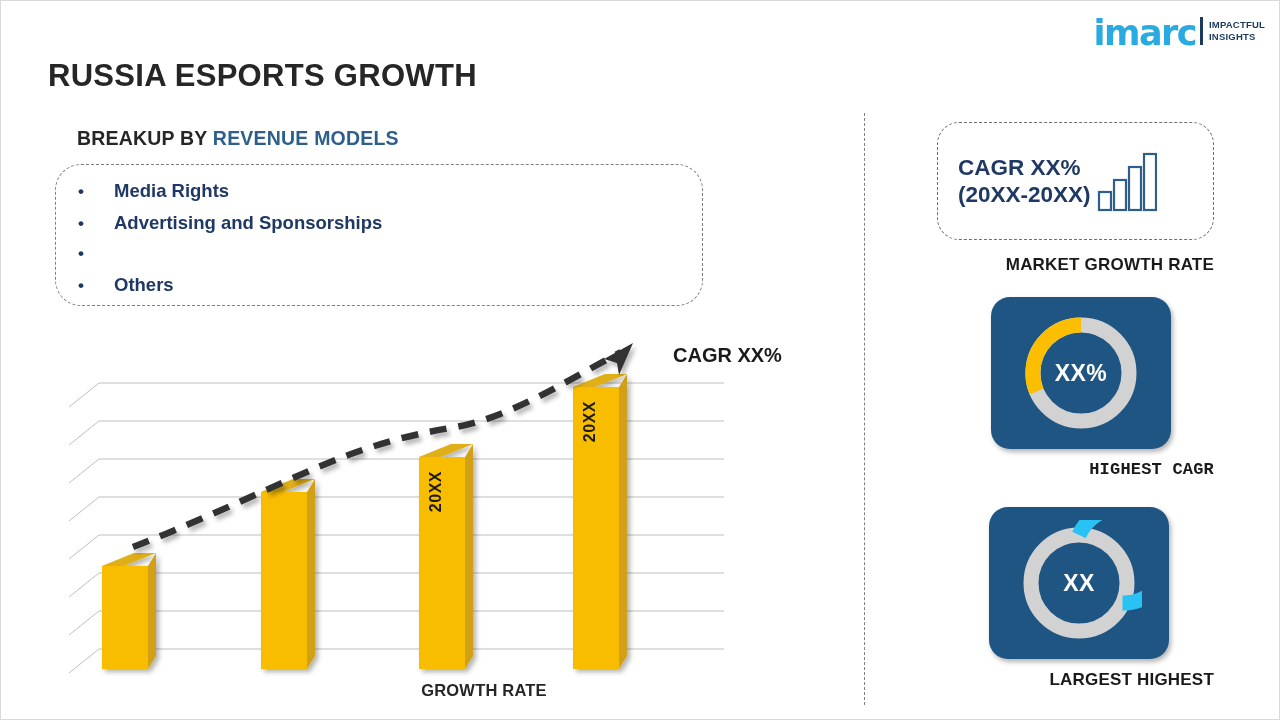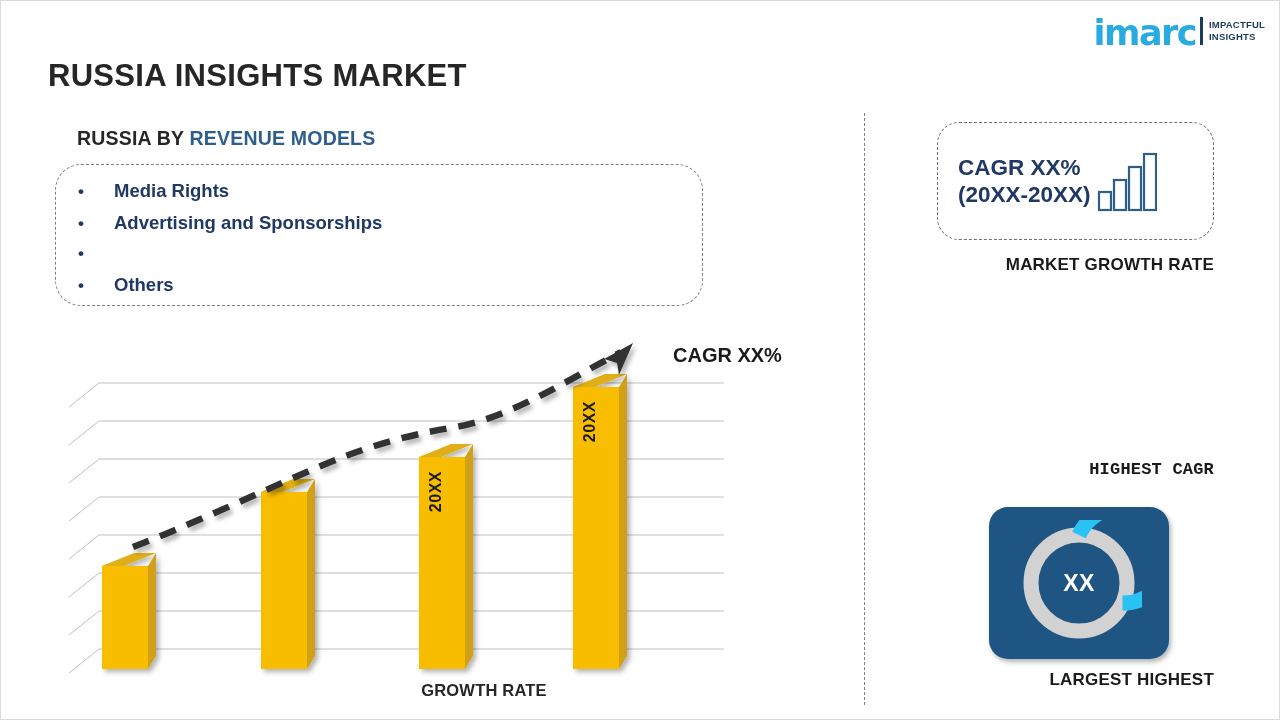--- a/index.html
+++ b/index.html
@@ -227,24 +227,24 @@
 
   <div id="logo">
     <div id="logo-wordmark">imarc</div>
     <div id="logo-divider"></div>
     <div id="logo-tagline">
       <div>IMPACTFUL</div>
       <div>INSIGHTS</div>
     </div>
   </div>
 
-  <div id="page-title">RUSSIA INSIGHTS MARKET</div>
+  <div id="page-title">RUSSIA ESPORTS GROWTH</div>
 
   <div id="subtitle">
-    <span class="plain">RUSSIA BY </span><span class="accent">REVENUE MODELS</span>
+    <span class="plain">BREAKUP BY </span><span class="accent">REVENUE MODELS</span>
   </div>
 
   <div id="segment-card">
     <ul id="segment-list">
       <li>
         <span class="bullet">•</span>
         <span>Media Rights</span>
       </li>
       <li>
         <span class="bullet">•</span>
@@ -335,20 +335,27 @@
     </div>
     <svg id="growth-bars-icon" width="60" height="62" viewBox="0 0 60 62">
       <rect x="2" y="42" width="12" height="18" fill="#ffffff" stroke="#2E5E8C" stroke-width="2.2"></rect>
       <rect x="17" y="30" width="12" height="30" fill="#ffffff" stroke="#2E5E8C" stroke-width="2.2"></rect>
       <rect x="32" y="17" width="12" height="43" fill="#ffffff" stroke="#2E5E8C" stroke-width="2.2"></rect>
       <rect x="47" y="4" width="12" height="56" fill="#ffffff" stroke="#2E5E8C" stroke-width="2.2"></rect>
     </svg>
   </div>
   <div class="stat-caption" id="caption-growth">MARKET GROWTH RATE</div>
 
+  <div class="donut-tile" id="tile-cagr">
+    <svg width="126" height="126" viewBox="0 0 126 126">
+      <circle cx="63" cy="63" r="48" fill="none" stroke="#D2D2D2" stroke-width="15"></circle>
+      <path d="M63,15 A48,48 0 0,0 18.5,81.5" fill="none" stroke="#FBBE00" stroke-width="15" stroke-linecap="butt"></path>
+    </svg>
+    <div class="donut-value">XX%</div>
+  </div>
   <div class="stat-caption" id="caption-cagr">HIGHEST CAGR</div>
 
   <div class="donut-tile" id="tile-market">
     <svg width="126" height="126" viewBox="0 0 126 126">
       <circle cx="63" cy="63" r="48" fill="none" stroke="#D2D2D2" stroke-width="15"></circle>
       <path d="M106.5,83 A48,48 0 1,0 63,15" fill="none" stroke="#29C2F5" stroke-width="15" stroke-linecap="butt"></path>
     </svg>
     <div class="donut-value">XX</div>
   </div>
   <div class="stat-caption" id="caption-market">LARGEST HIGHEST</div>

